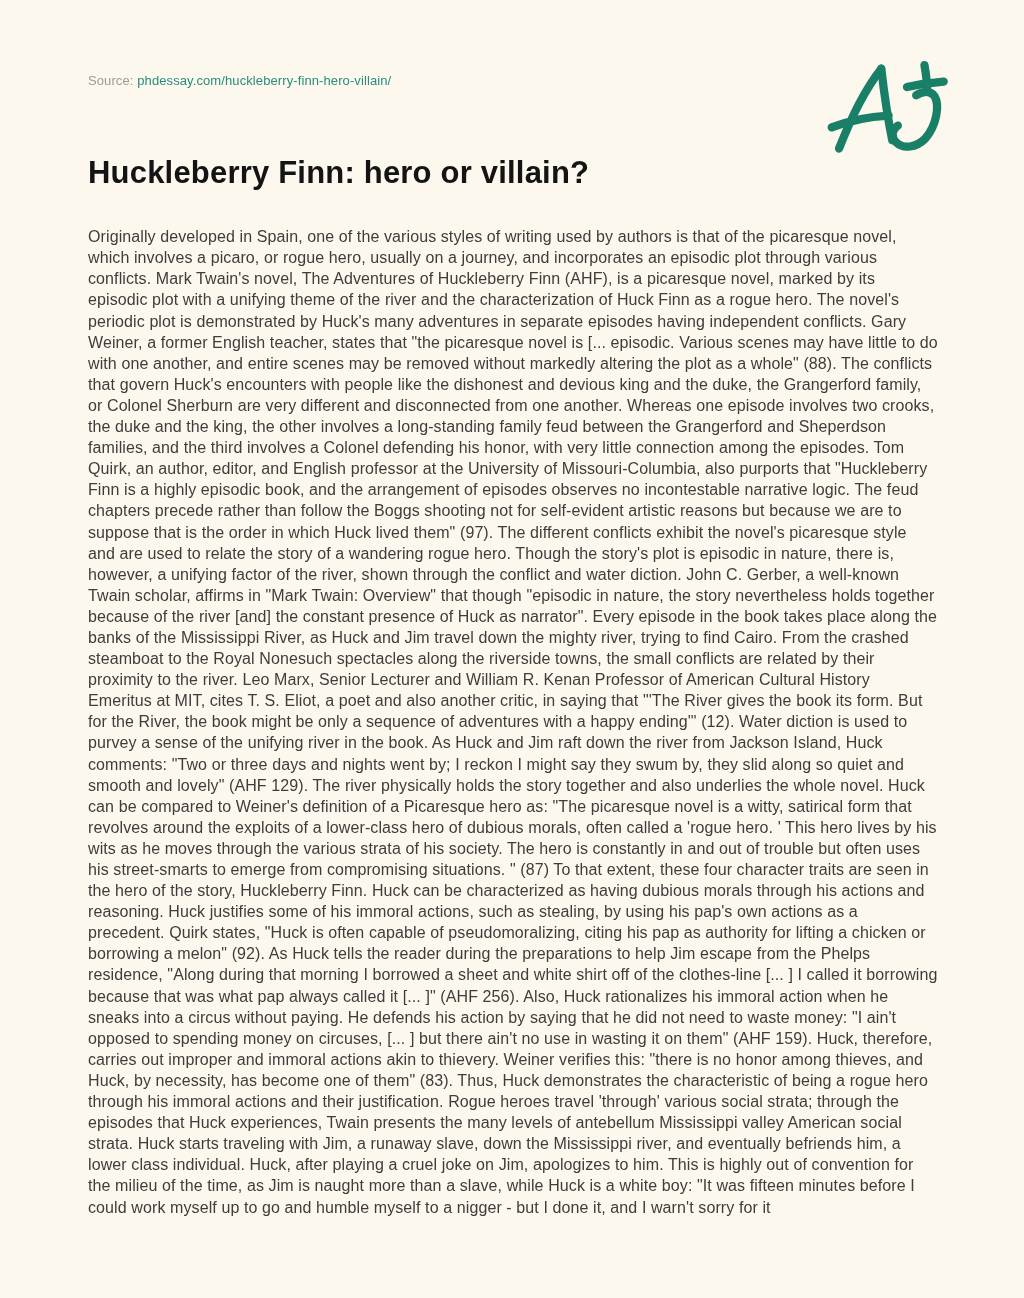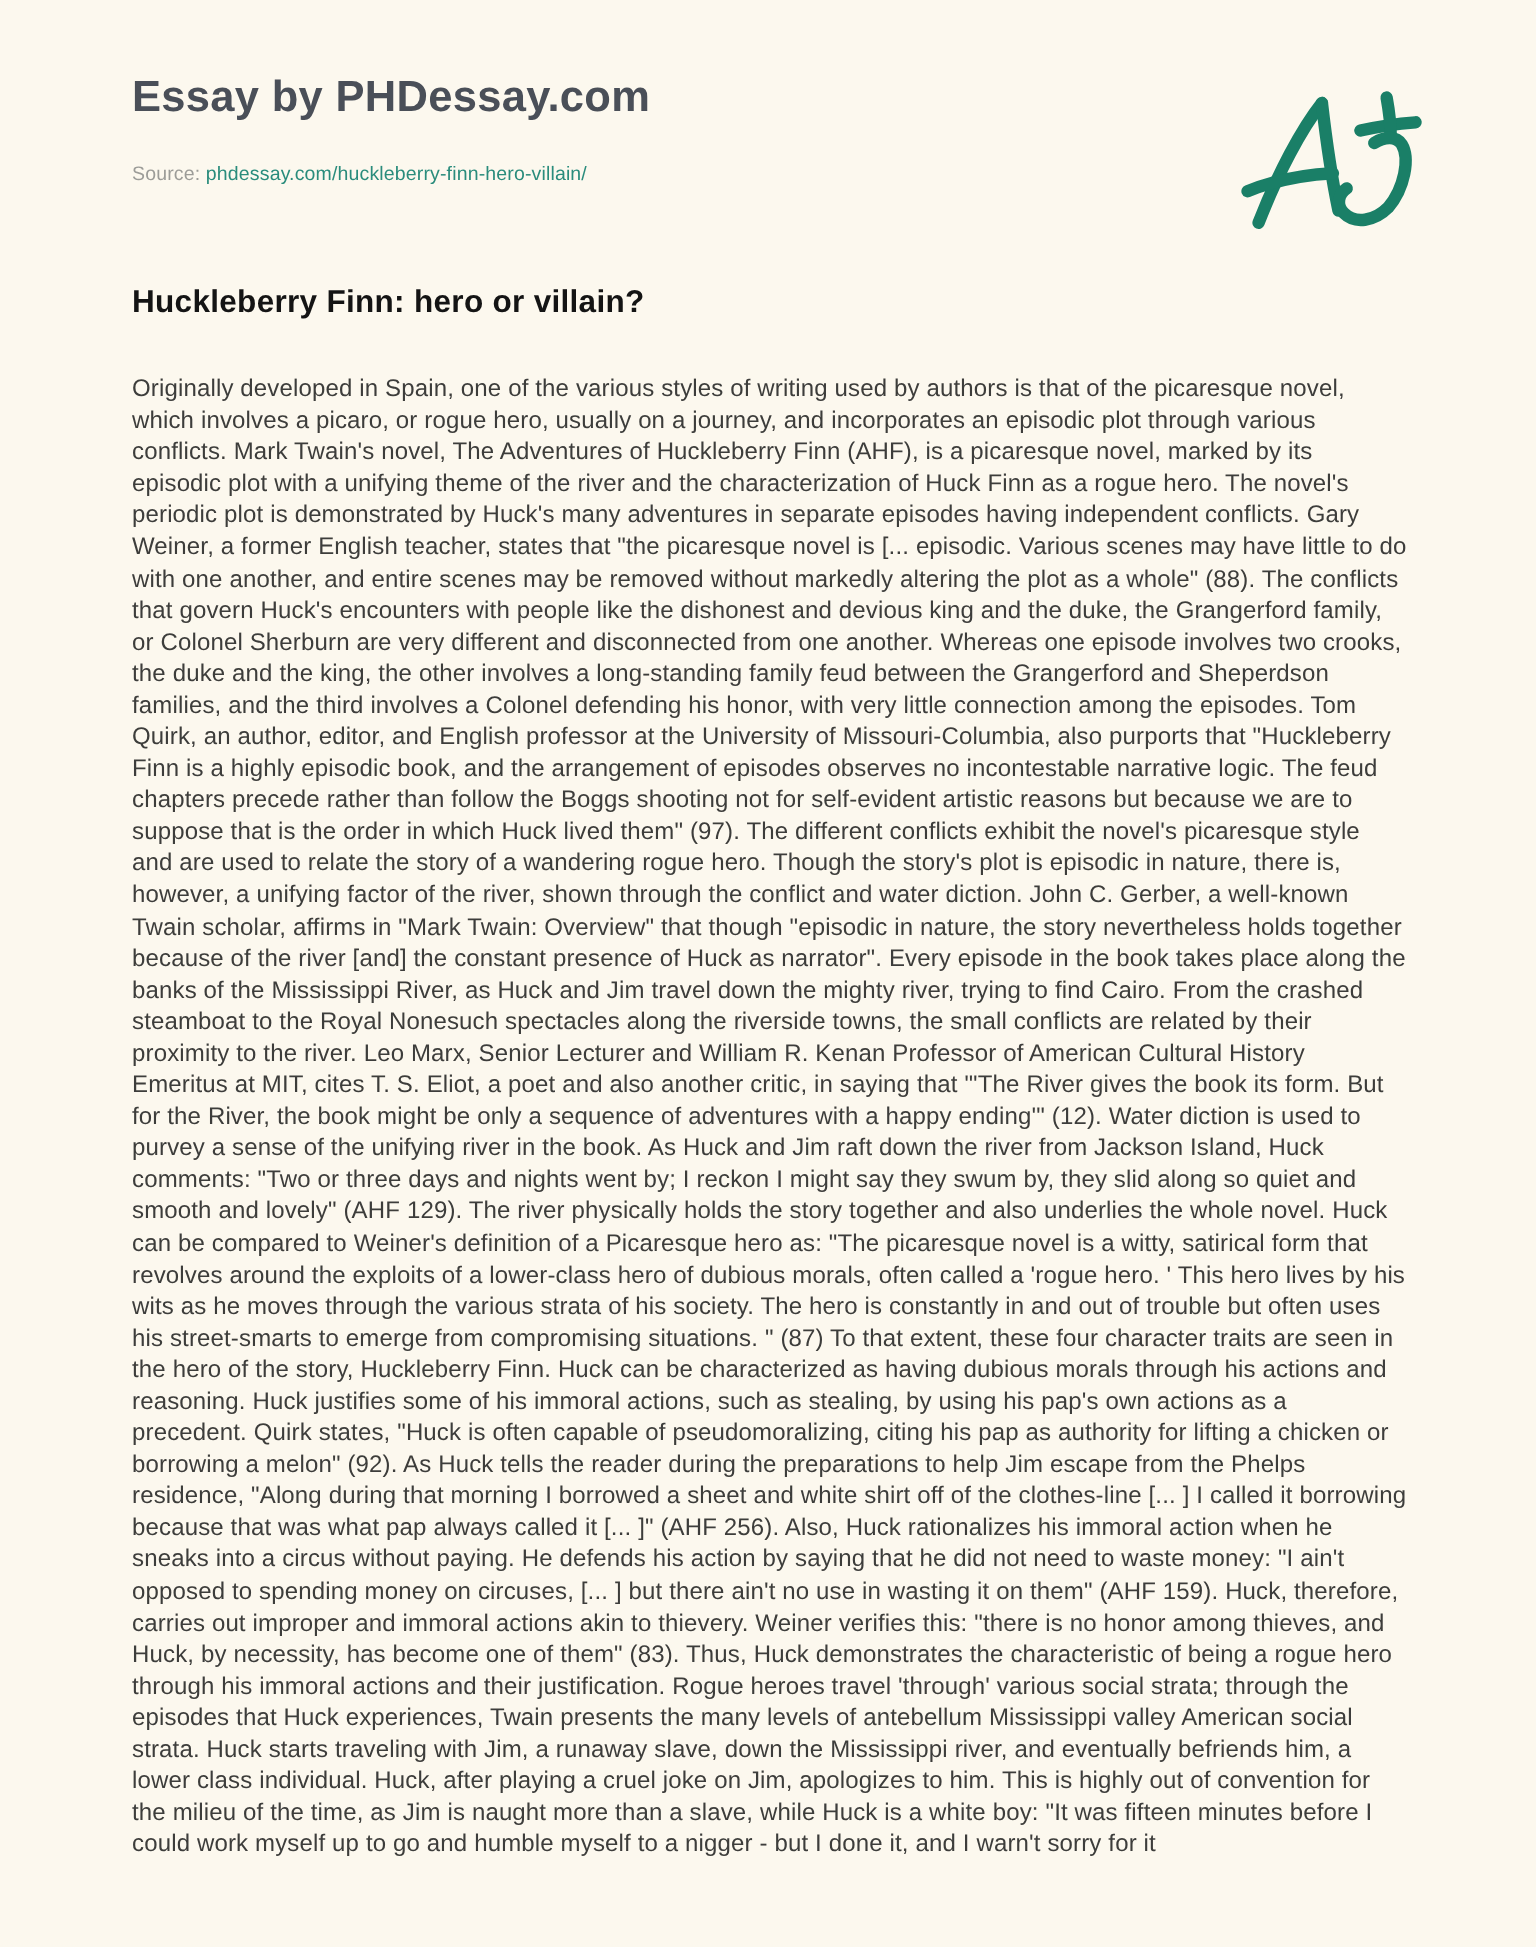--- a/index.html
+++ b/index.html
@@ -36,21 +36,21 @@
   }
   .logo {
     position: absolute;
     top: 54px;
     right: 70px;
     width: 128px;
     height: 112px;
   }
   .essay-title {
     margin-top: 66px;
-    font-size: 21px;
+    font-size: 31px;
     font-weight: 700;
     color: #141414;
     letter-spacing: 0.2px;
     line-height: 1.2;
   }
   .essay-body {
     margin-top: 35px;
     width: 850px;
     height: 1004px;
     overflow: hidden;
@@ -59,21 +59,20 @@
     color: #3D3D3B;
     letter-spacing: 0.1px;
     text-align: left;
   }
 </style>
 </head>
 <body>
 
 <div class="page">
 
-  <div class="brand-title">Essay by PHDessay.com</div>
 
   <div class="source-row">
     <span>Source:</span>
     <a class="source-link">phdessay.com/huckleberry-finn-hero-villain/</a>
   </div>
 
   <div class="logo">
     <svg viewBox="0 0 135 122" width="128" height="112" fill="none" stroke="#1A7F67" stroke-width="9" stroke-linecap="round" stroke-linejoin="round">
       <path d="M12 103 C 26 67, 43 35, 58 16"></path>
       <path d="M58 16 C 61 42, 65 70, 70 94"></path>

